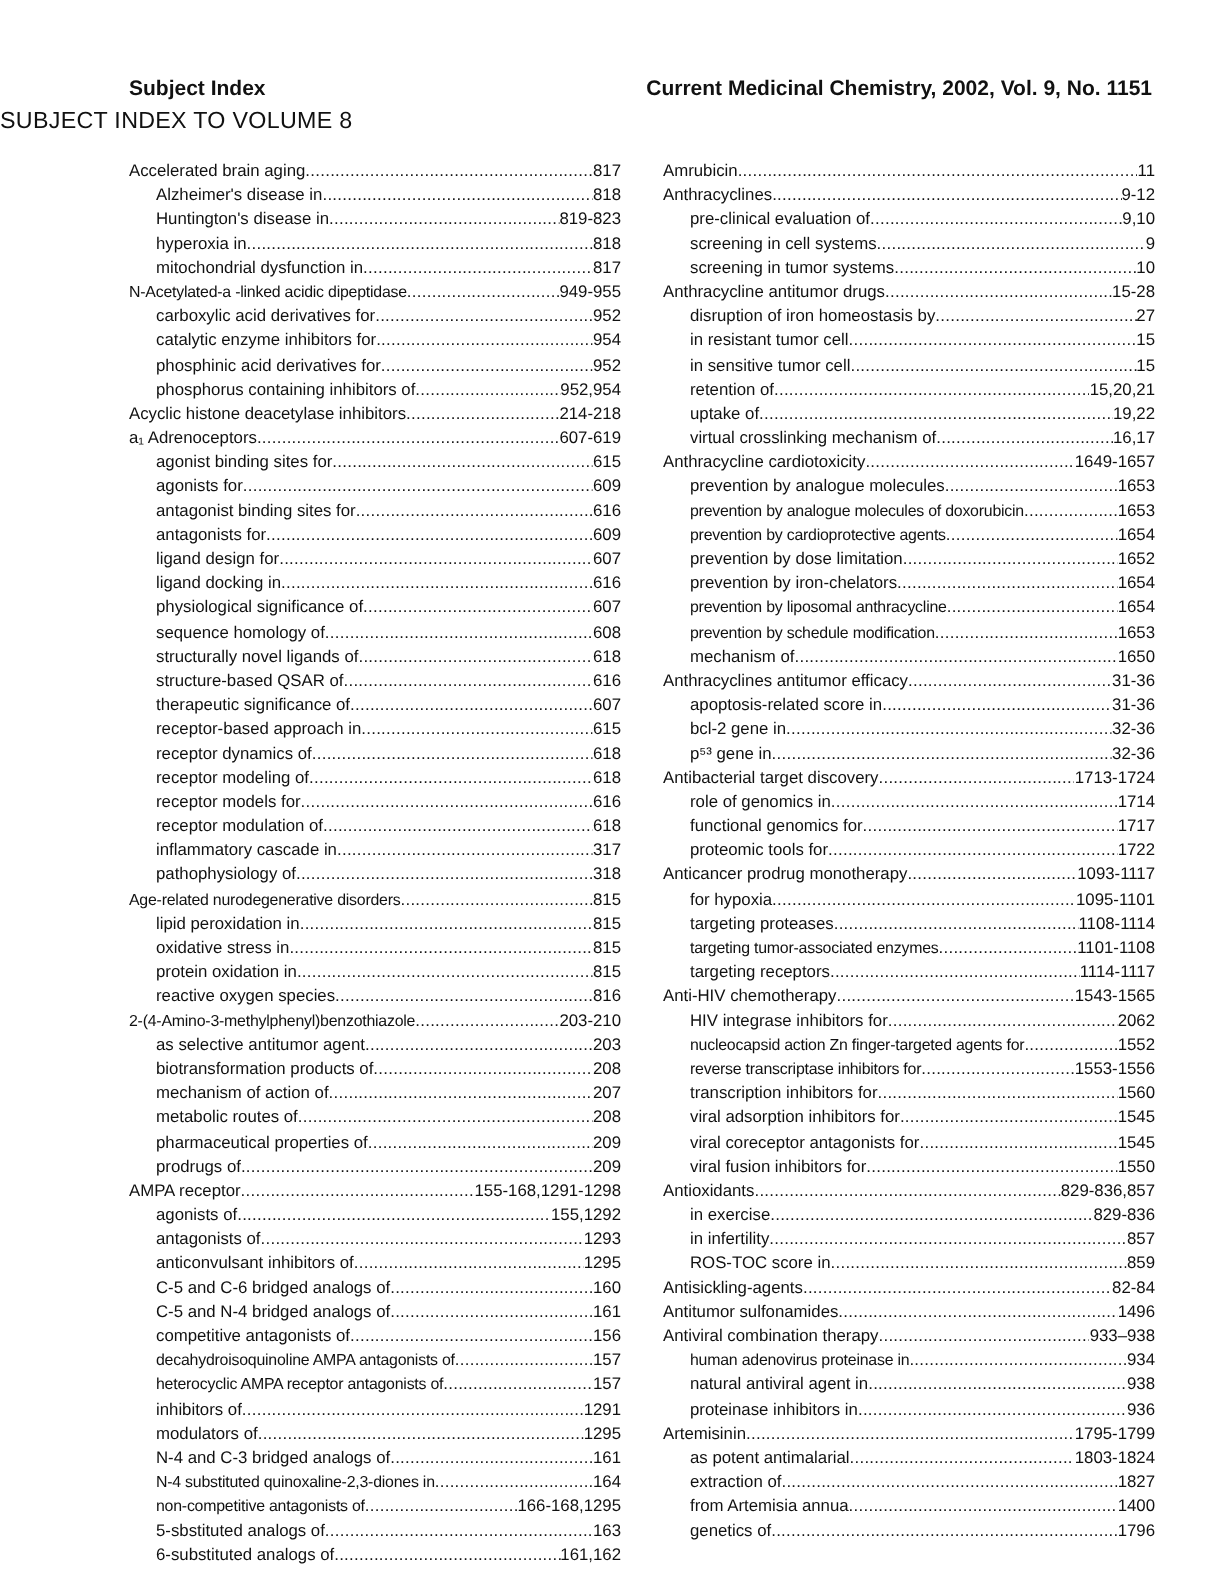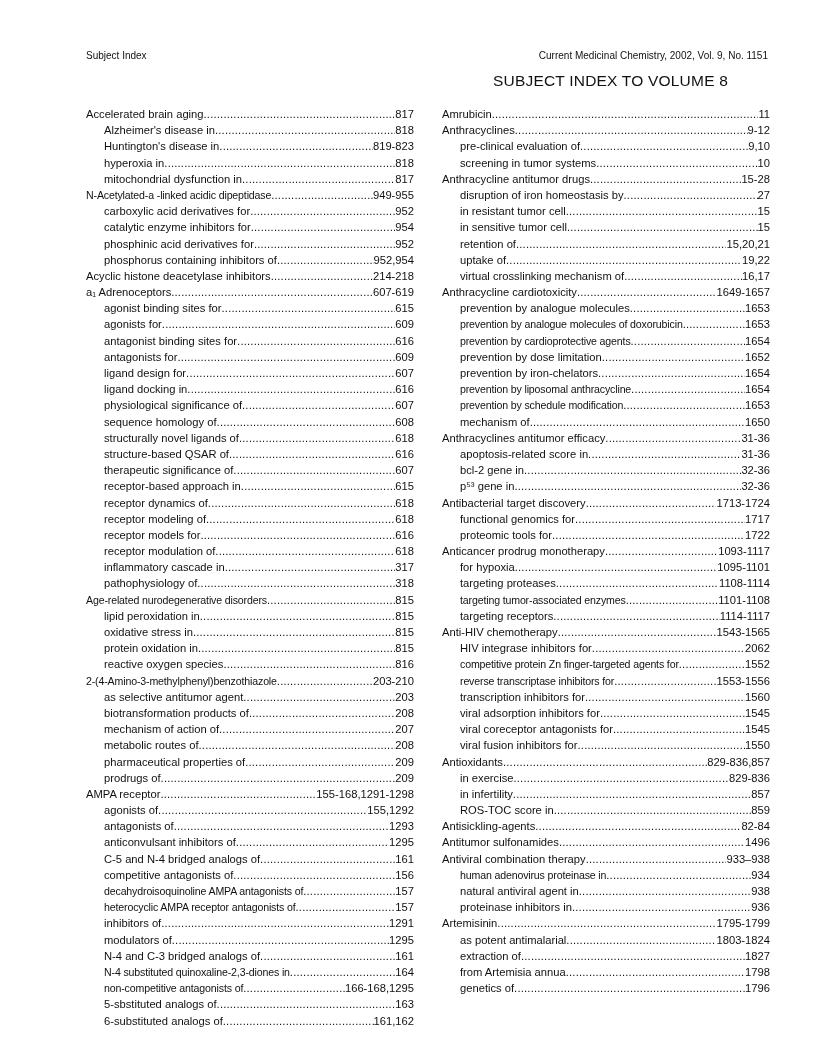--- a/index.html
+++ b/index.html
@@ -1,23 +1,23 @@
 <!DOCTYPE html>
 <html><head>
 <meta charset="utf-8">
 <style>
   html, body { margin: 0; padding: 0; background: #ffffff; }
   body { width: 816px; height: 1056px; position: relative; overflow: hidden;
          font-family: "Liberation Sans", sans-serif; color: #111; }
   .running-head { position: absolute; top: 50px; left: 86px; right: 48px; height: 14px;
-                  font-size: 10px; font-family: "Liberation Sans", sans-serif; }
+                  font-size: 14px; font-family: "Liberation Sans", sans-serif; font-weight: bold; }
   .rh-left { position: absolute; left: 0; top: 0; }
   .rh-right { position: absolute; right: 0; top: 0; }
   .rh-right .pg { }
-  .title { position: absolute; top: 72px; left: 0; width: 728px; text-align: right;
+  .title { position: absolute; top: 72px; left: 0; width: 728px; text-align: left;
            font-size: 15.5px; letter-spacing: 0.2px; }
   .col { position: absolute; top: 106px; width: 328px; }
   .col.left { left: 86px; }
   .col.right { left: 442px; }
   .entry { display: flex; align-items: baseline; height: 16.2px; line-height: 16.2px;
            font-size: 11.2px; white-space: nowrap; overflow: hidden; }
   .entry.sub { padding-left: 18px; }
   .entry .term { flex: 0 0 auto; }
   .entry .leader { flex: 1 1 auto; overflow: hidden; white-space: nowrap; }
   .entry .leader::after { content: "........................................................................................................................................................"; letter-spacing: 0.2px; }
@@ -261,20 +261,25 @@
       <span class="term">antagonists of</span>
       <span class="leader"></span>
       <span class="pages">1293</span>
     </div>
     <div class="entry sub">
       <span class="term">anticonvulsant inhibitors of</span>
       <span class="leader"></span>
       <span class="pages">1295</span>
     </div>
     <div class="entry sub">
+      <span class="term">C-5 and C-6 bridged analogs of</span>
+      <span class="leader"></span>
+      <span class="pages">160</span>
+    </div>
+    <div class="entry sub">
       <span class="term">C-5 and N-4 bridged analogs of</span>
       <span class="leader"></span>
       <span class="pages">161</span>
     </div>
     <div class="entry sub">
       <span class="term">competitive antagonists of</span>
       <span class="leader"></span>
       <span class="pages">156</span>
     </div>
     <div class="entry sub tight">
@@ -333,20 +338,25 @@
       <span class="term">Anthracyclines</span>
       <span class="leader"></span>
       <span class="pages">9-12</span>
     </div>
     <div class="entry sub">
       <span class="term">pre-clinical evaluation of</span>
       <span class="leader"></span>
       <span class="pages">9,10</span>
     </div>
     <div class="entry sub">
+      <span class="term">screening in cell systems</span>
+      <span class="leader"></span>
+      <span class="pages">9</span>
+    </div>
+    <div class="entry sub">
       <span class="term">screening in tumor systems</span>
       <span class="leader"></span>
       <span class="pages">10</span>
     </div>
     <div class="entry">
       <span class="term">Anthracycline antitumor drugs</span>
       <span class="leader"></span>
       <span class="pages">15-28</span>
     </div>
     <div class="entry sub">
@@ -443,20 +453,25 @@
       <span class="term">p⁵³ gene in</span>
       <span class="leader"></span>
       <span class="pages">32-36</span>
     </div>
     <div class="entry">
       <span class="term">Antibacterial target discovery</span>
       <span class="leader"></span>
       <span class="pages">1713-1724</span>
     </div>
     <div class="entry sub">
+      <span class="term">role of genomics in</span>
+      <span class="leader"></span>
+      <span class="pages">1714</span>
+    </div>
+    <div class="entry sub">
       <span class="term">functional genomics for</span>
       <span class="leader"></span>
       <span class="pages">1717</span>
     </div>
     <div class="entry sub">
       <span class="term">proteomic tools for</span>
       <span class="leader"></span>
       <span class="pages">1722</span>
     </div>
     <div class="entry">
@@ -488,21 +503,21 @@
       <span class="term">Anti-HIV chemotherapy</span>
       <span class="leader"></span>
       <span class="pages">1543-1565</span>
     </div>
     <div class="entry sub">
       <span class="term">HIV integrase inhibitors for</span>
       <span class="leader"></span>
       <span class="pages">2062</span>
     </div>
     <div class="entry sub tight">
-      <span class="term">competitive protein Zn finger-targeted agents for </span>
+      <span class="term">nucleocapsid action Zn finger-targeted agents for </span>
       <span class="leader"></span>
       <span class="pages">1552</span>
     </div>
     <div class="entry sub tight">
       <span class="term">reverse transcriptase inhibitors for</span>
       <span class="leader"></span>
       <span class="pages">1553-1556</span>
     </div>
     <div class="entry sub">
       <span class="term">transcription inhibitors for</span>
@@ -585,20 +600,20 @@
       <span class="pages">1803-1824</span>
     </div>
     <div class="entry sub">
       <span class="term">extraction of</span>
       <span class="leader"></span>
       <span class="pages">1827</span>
     </div>
     <div class="entry sub">
       <span class="term">from Artemisia annua</span>
       <span class="leader"></span>
-      <span class="pages"> 1798</span>
+      <span class="pages"> 1400</span>
     </div>
     <div class="entry sub">
       <span class="term">genetics of</span>
       <span class="leader"></span>
       <span class="pages">1796</span>
     </div>
   </div>
 
 </body></html>

